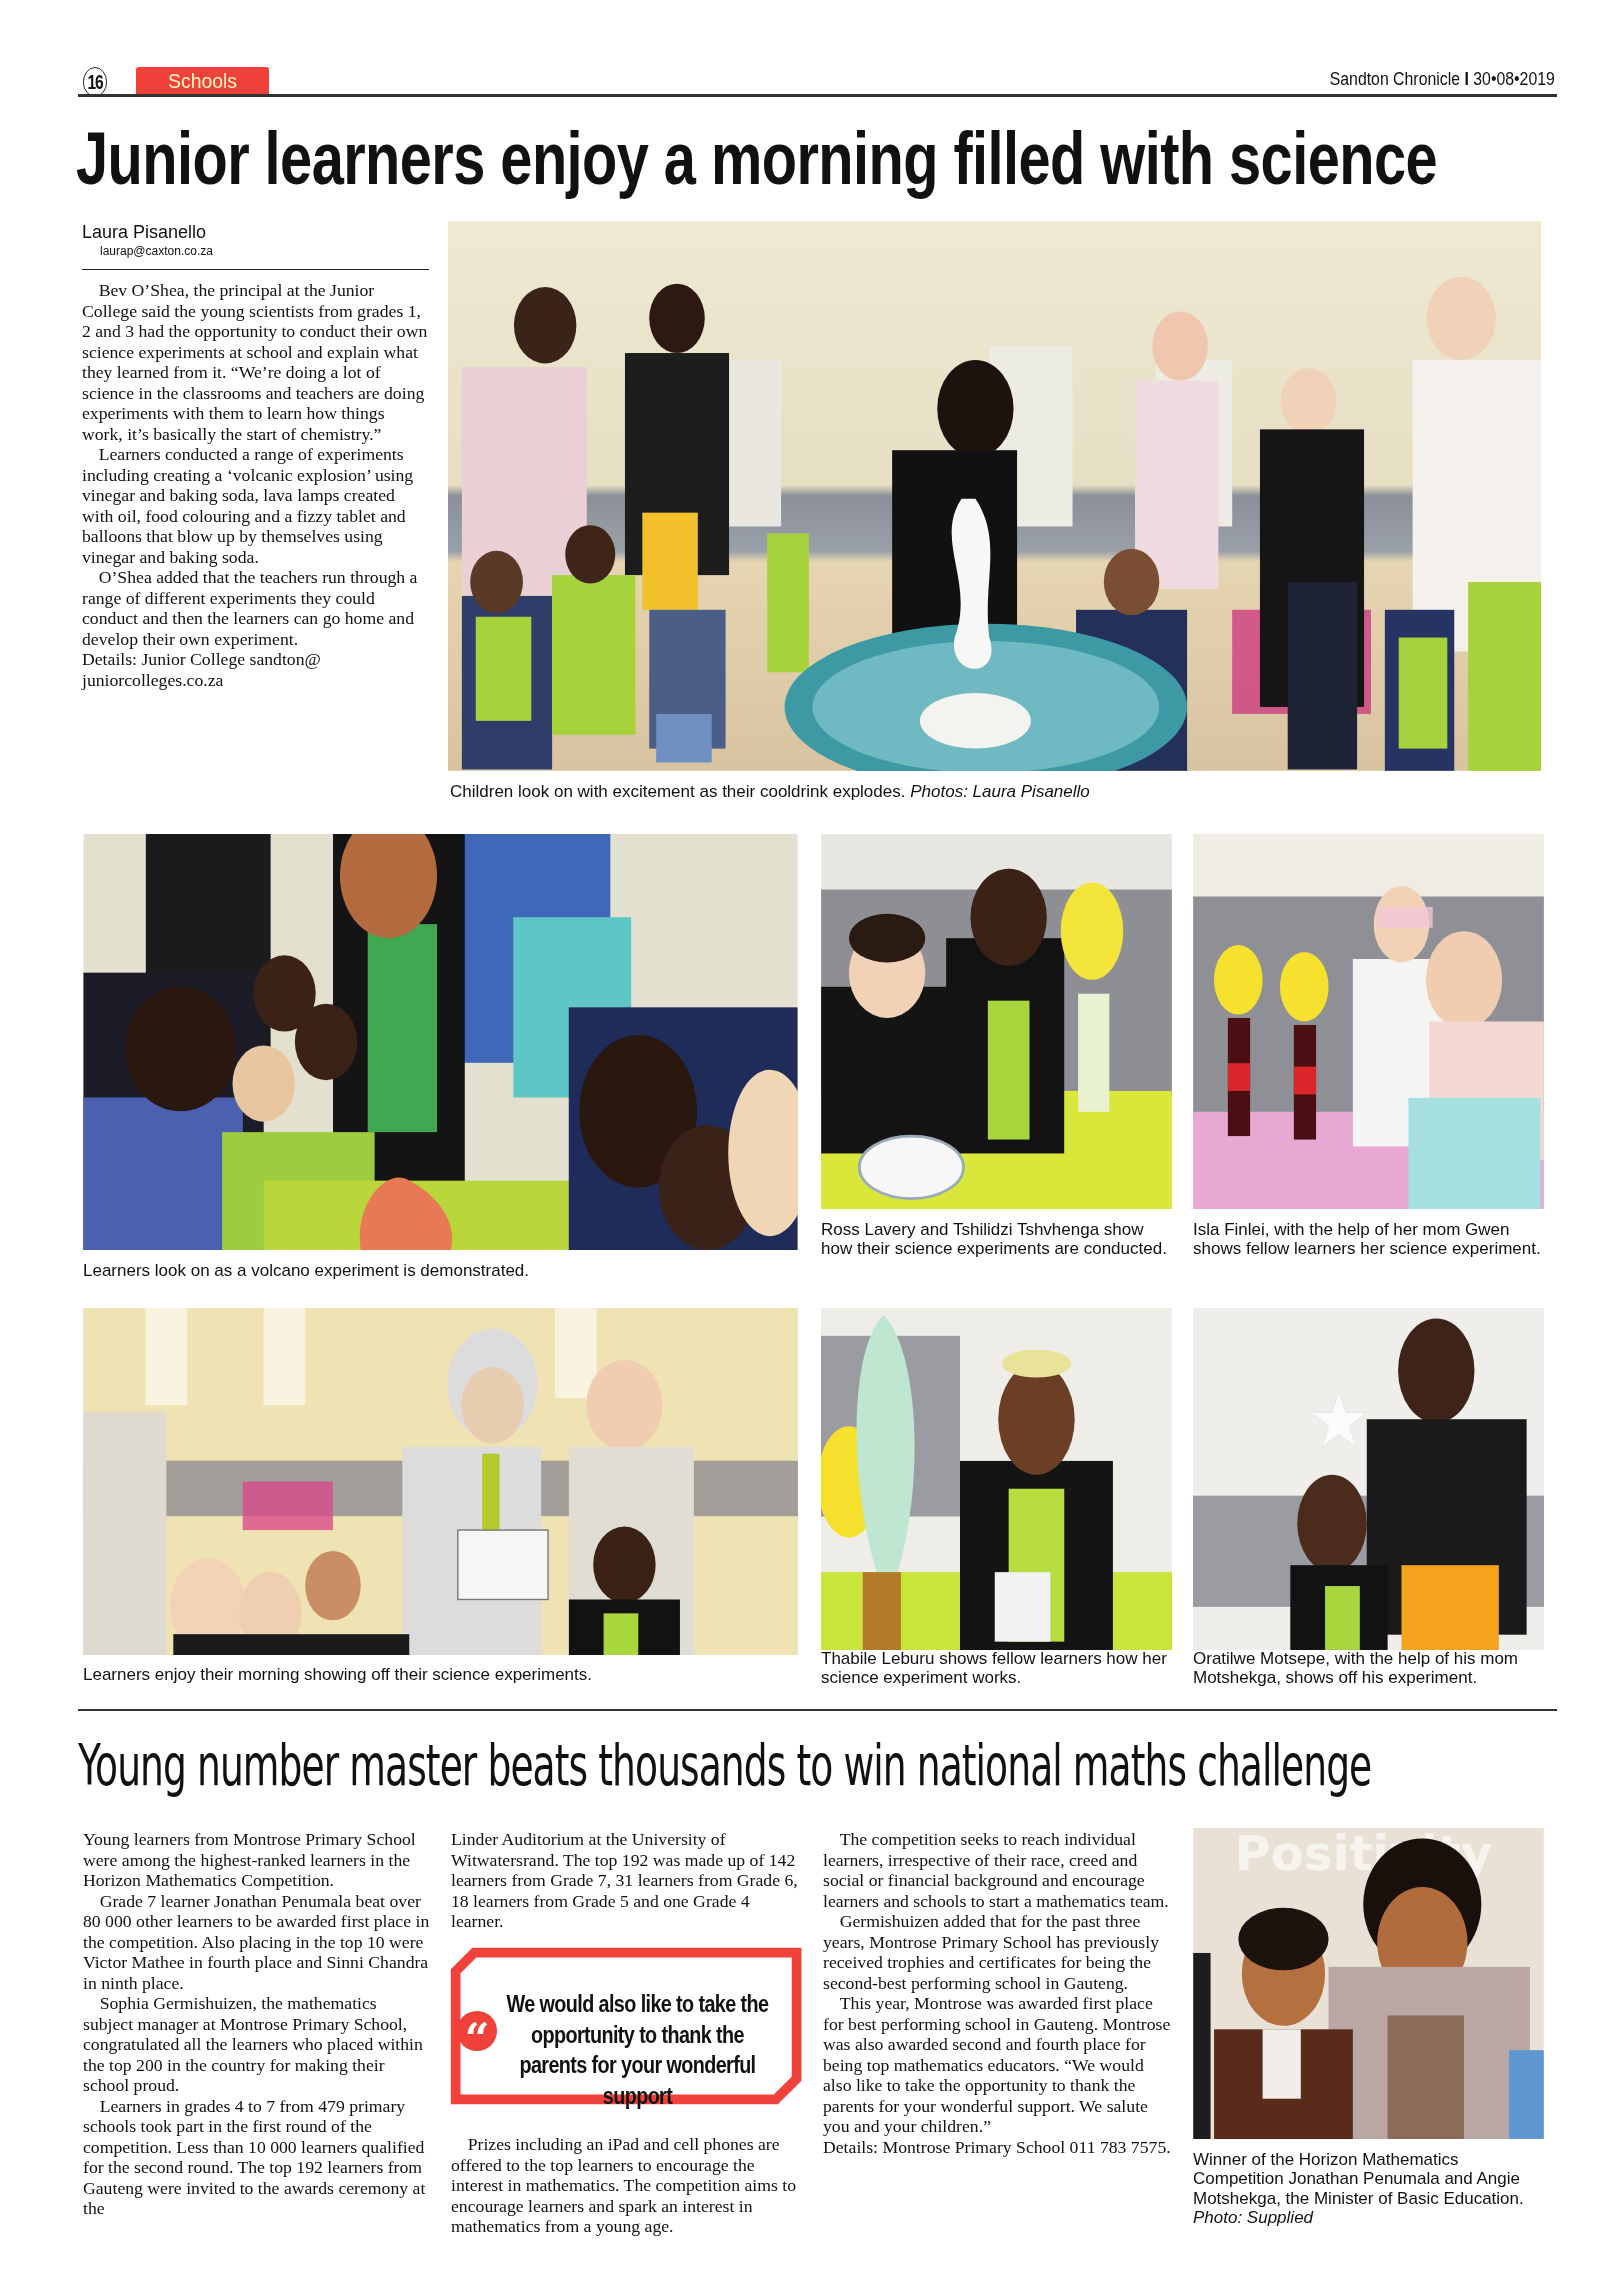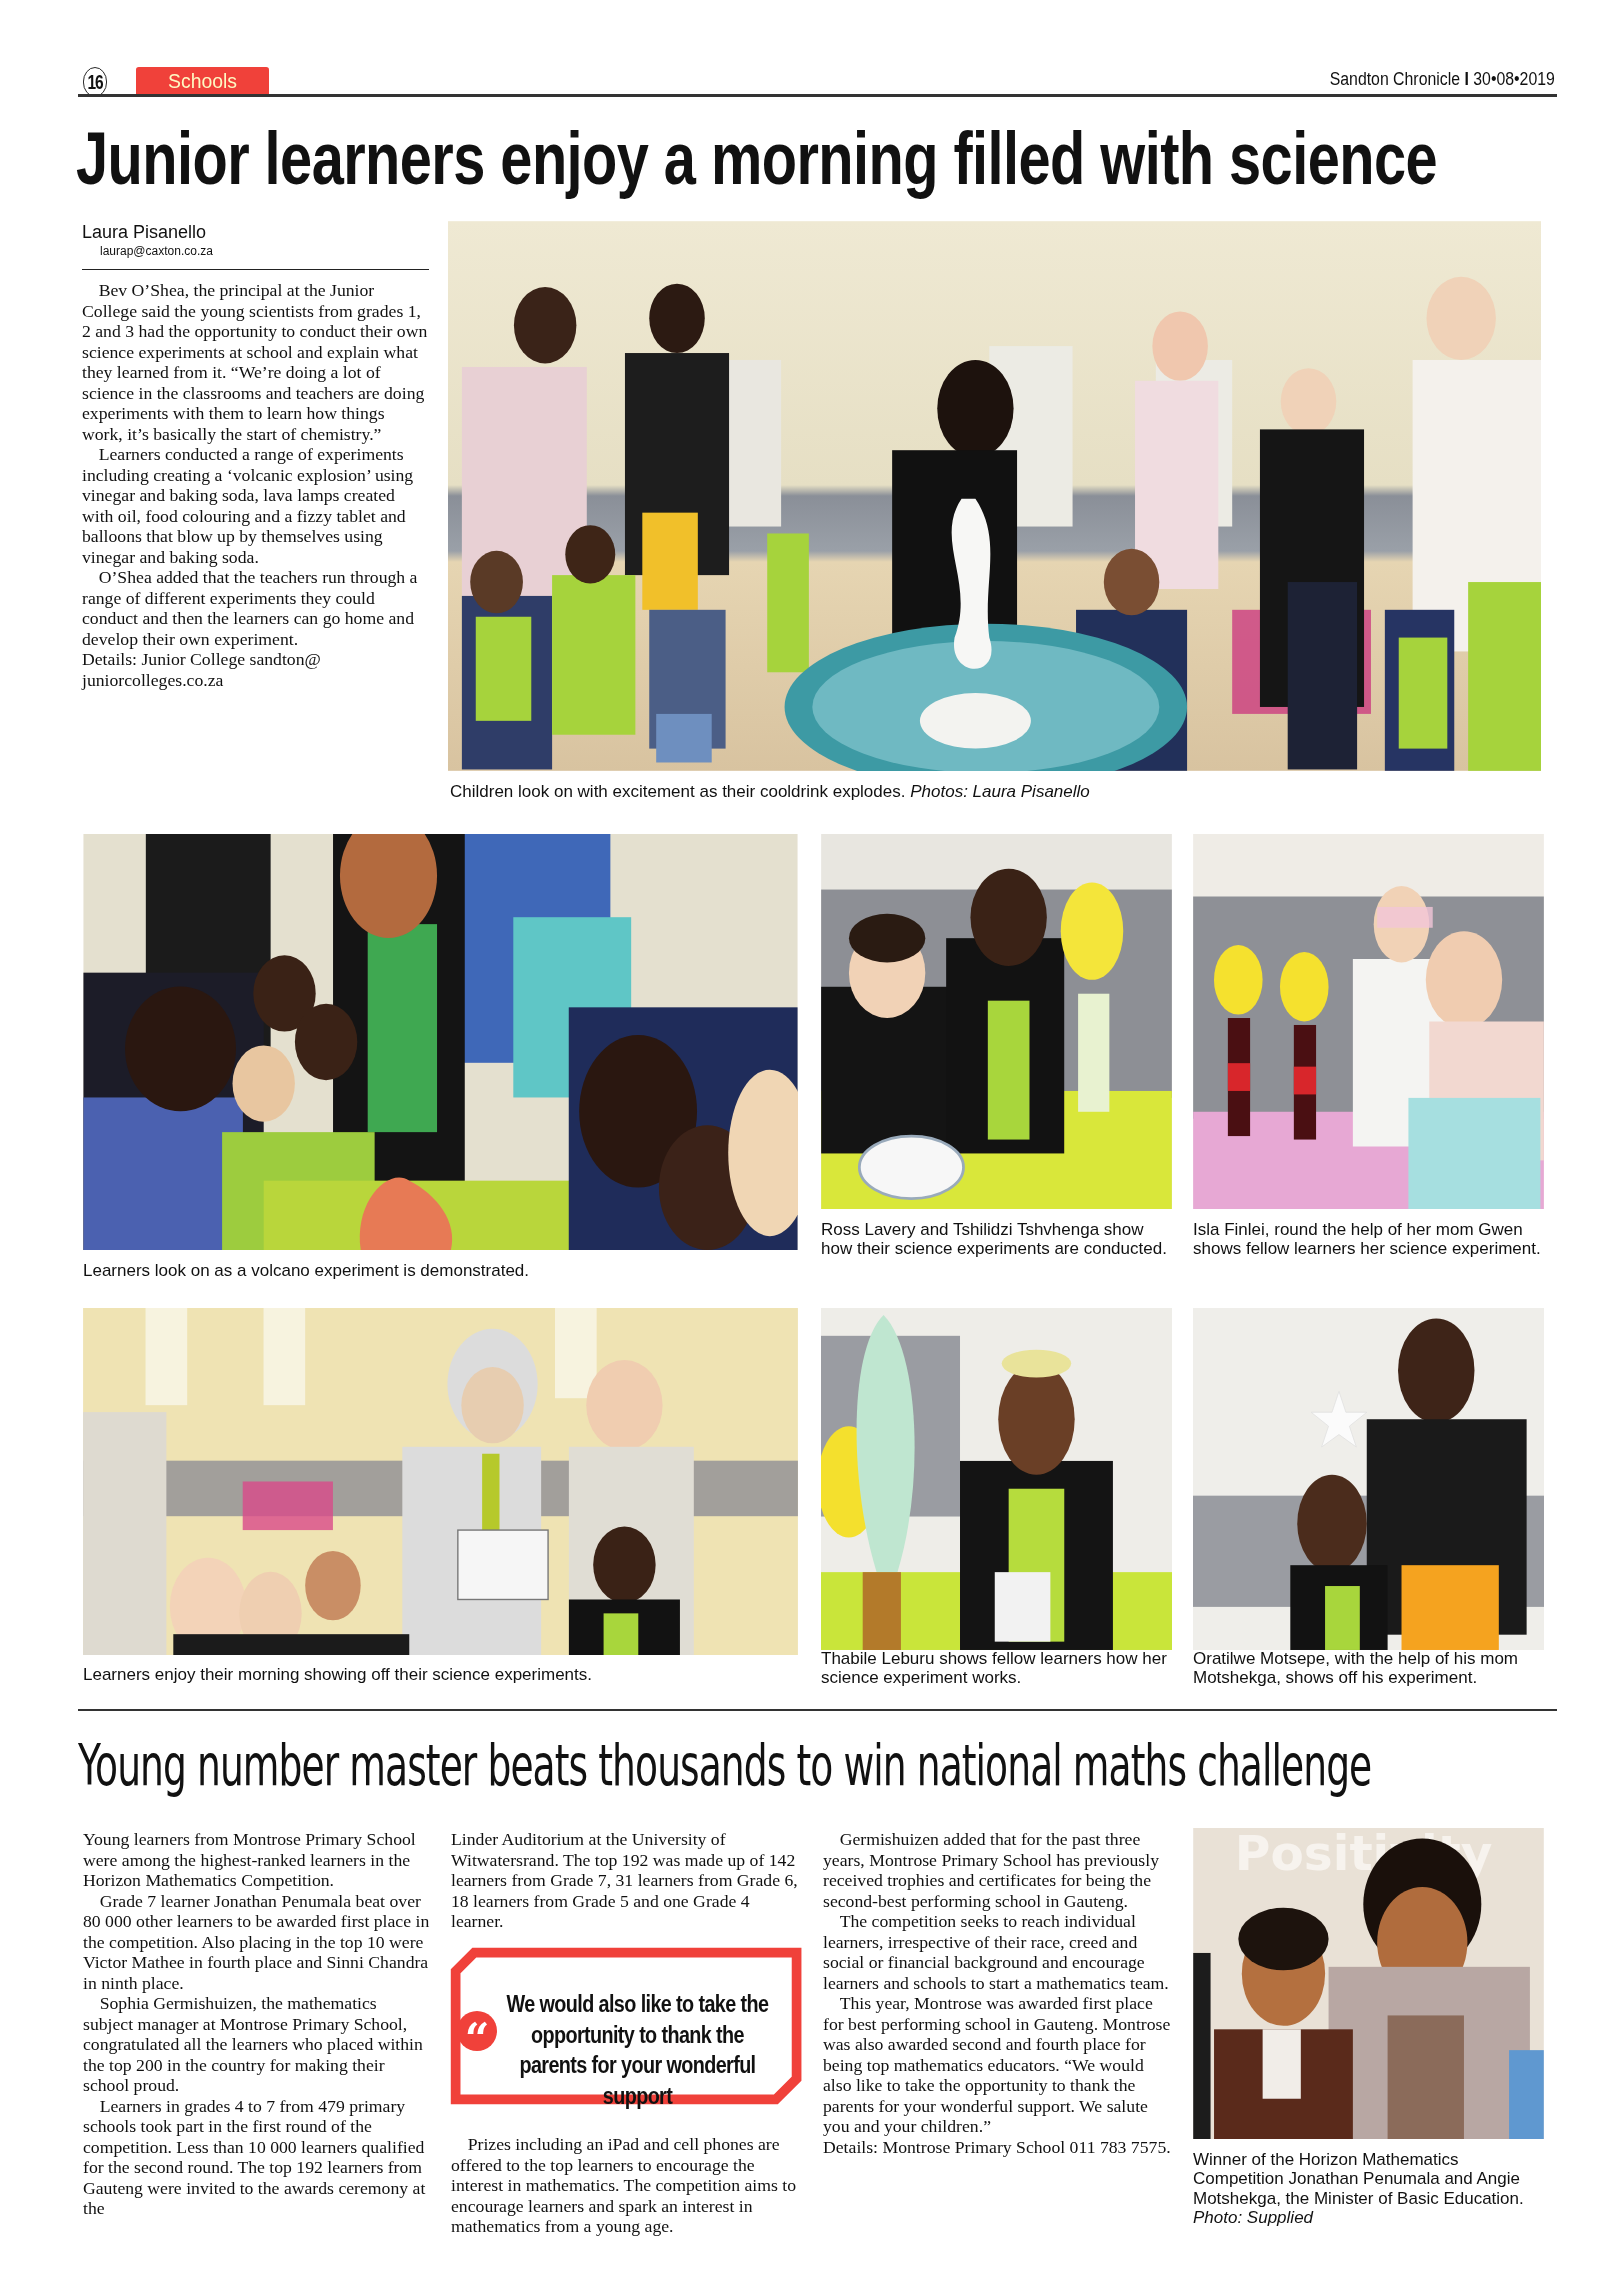--- a/index.html
+++ b/index.html
@@ -179,21 +179,21 @@
     <rect x="340" y="270" width="165" height="200" fill="#f2d8d0"></rect>
     <ellipse cx="65" cy="210" rx="35" ry="50" fill="#f5e12e"></ellipse>
     <ellipse cx="160" cy="220" rx="35" ry="50" fill="#f5e12e"></ellipse>
     <rect x="50" y="265" width="32" height="170" fill="#4a0f12"></rect>
     <rect x="145" y="275" width="32" height="165" fill="#4a0f12"></rect>
     <rect x="50" y="330" width="32" height="40" fill="#d8262b"></rect>
     <rect x="145" y="335" width="32" height="40" fill="#d8262b"></rect>
     <rect x="310" y="380" width="190" height="160" fill="#a6dfe0"></rect>
   </svg>
 </div>
-<div class="abs caption" style="left:1193px; top:1220px; width:351px;">Isla Finlei, round the help of her mom Gwen shows fellow learners her science experiment.</div>
+<div class="abs caption" style="left:1193px; top:1220px; width:351px;">Isla Finlei, with the help of her mom Gwen shows fellow learners her science experiment.</div>
 
 <div class="abs photo" style="left:83px; top:1308px; width:715px; height:347px;">
   <svg width="715" height="347" viewBox="0 0 1030 500">
     <rect width="1030" height="500" fill="#efe3b3"></rect>
     <rect y="220" width="1030" height="80" fill="#a29f9b"></rect>
     <rect x="90" y="0" width="60" height="140" fill="#f7f3df"></rect>
     <rect x="260" y="0" width="60" height="140" fill="#f7f3df"></rect>
     <rect x="680" y="0" width="60" height="130" fill="#f7f3df"></rect>
     <rect x="0" y="150" width="120" height="350" fill="#dedad0"></rect>
     <rect x="230" y="250" width="130" height="70" fill="#d94a8a" opacity="0.8"></rect>
@@ -268,22 +268,22 @@
   </svg>
   <div class="quote-mark">“</div>
   <div class="pullquote-text">We would also like to take the opportunity to thank the parents for your wonderful support</div>
 </div>
 
 <div class="abs body-text serif" style="left:451px; top:2134px; width:351px;">
   <p class="indent">Prizes including an iPad and cell phones are offered to the top learners to encourage the interest in mathematics. The competition aims to encourage learners and spark an interest in mathematics from a young age.</p>
 </div>
 
 <div class="abs body-text serif" style="left:823px; top:1829px; width:351px;">
+  <p class="indent">The competition seeks to reach individual learners, irrespective of their race, creed and social or financial background and encourage learners and schools to start a mathematics team.</p>
   <p class="indent">Germishuizen added that for the past three years, Montrose Primary School has previously received trophies and certificates for being the second-best performing school in Gauteng.</p>
-  <p class="indent">The competition seeks to reach individual learners, irrespective of their race, creed and social or financial background and encourage learners and schools to start a mathematics team.</p>
   <p class="indent">This year, Montrose was awarded first place for best performing school in Gauteng. Montrose was also awarded second and fourth place for being top mathematics educators. “We would also like to take the opportunity to thank the parents for your wonderful support. We salute you and your children.”</p>
   <p>Details: Montrose Primary School 011 783 7575.</p>
 </div>
 
 <div class="abs photo" style="left:1193px; top:1828px; width:351px; height:311px;">
   <svg width="351" height="311" viewBox="0 0 505 448">
     <rect width="505" height="448" fill="#e9e1d6"></rect>
     <text x="60" y="60" font-size="70" font-family="DejaVu Sans, sans-serif" font-weight="bold" fill="#f7f3ee">Positivity</text>
     <ellipse cx="330" cy="110" rx="85" ry="95" fill="#1a100b"></ellipse>
     <ellipse cx="330" cy="165" rx="65" ry="80" fill="#b06c3d"></ellipse>

